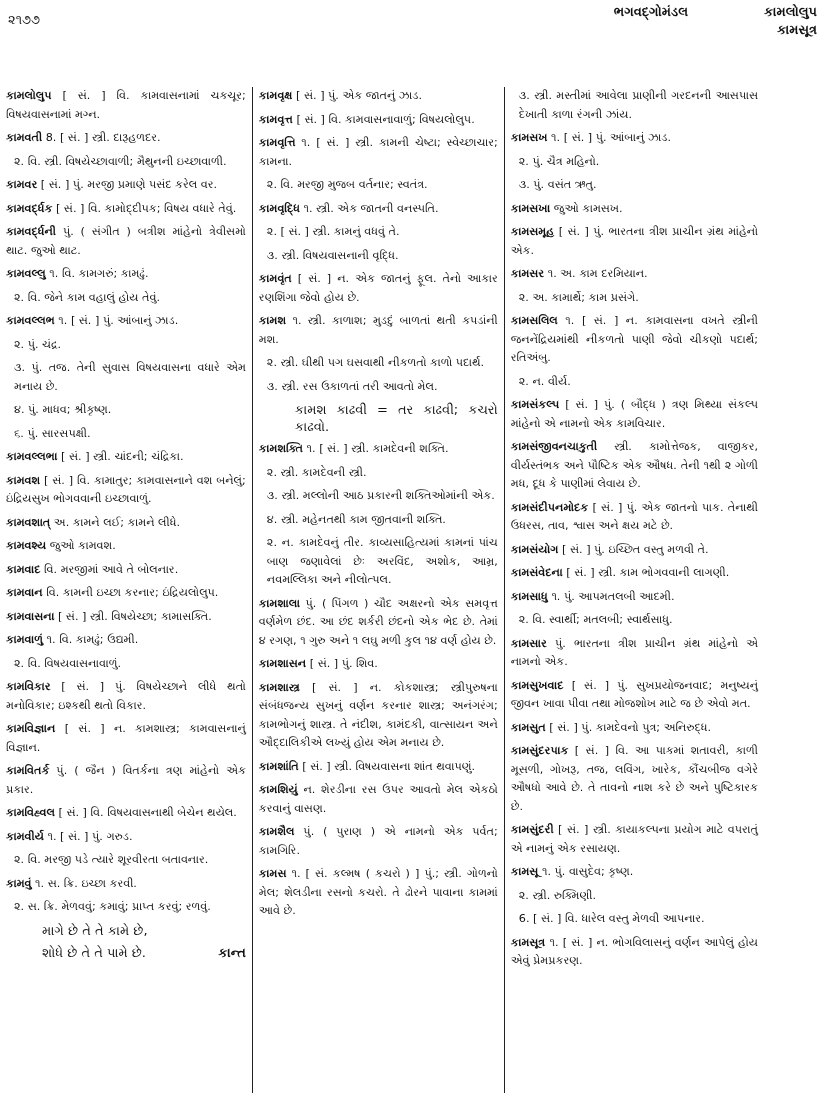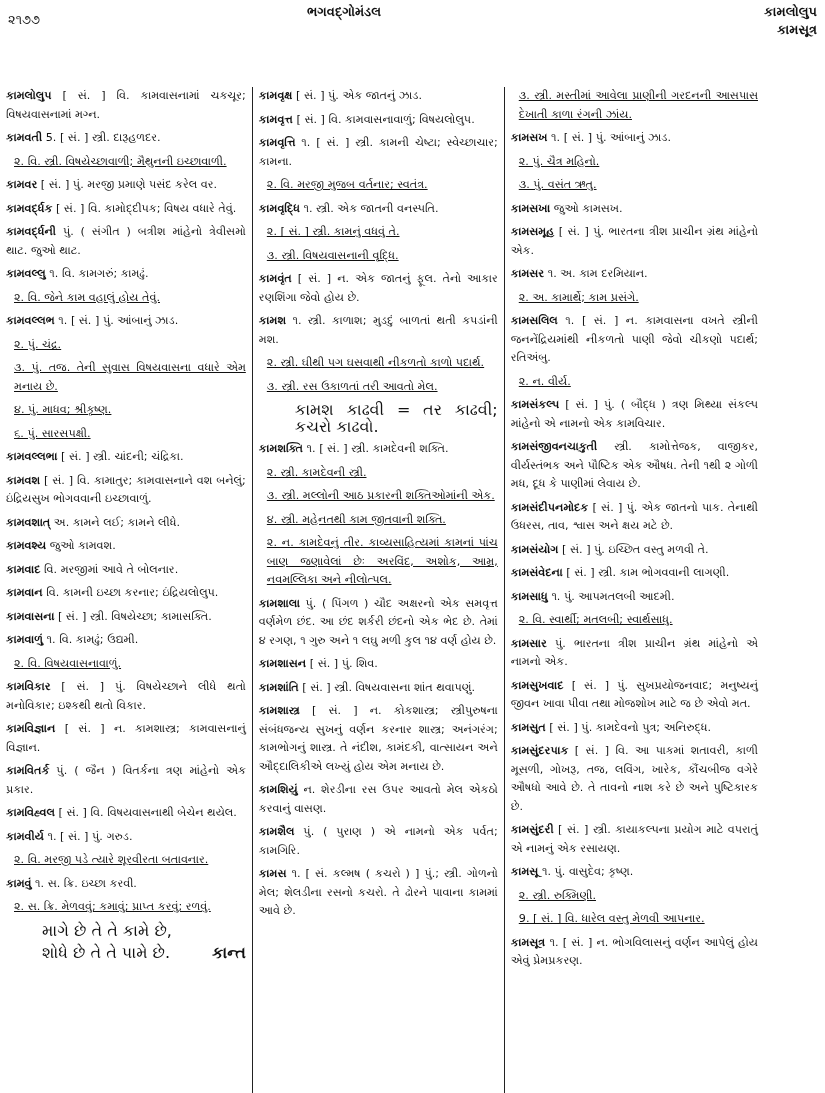--- a/index.html
+++ b/index.html
@@ -1,47 +1,47 @@
 <!DOCTYPE html>
 <html><head>
 <meta charset="utf-8">
 <style>
   html,body{margin:0;padding:0;background:#fff;}
   body{width:825px;height:1093px;overflow:hidden;position:relative;
        font-family:"DejaVu Sans",sans-serif;color:#111;}
   .hdr{position:absolute;top:0;left:0;width:825px;height:44px;}
   .pno{position:absolute;left:8px;top:12px;font-size:13px;font-weight:normal;}
-  .title{position:absolute;left:0;width:688px;top:4px;text-align:center;font-size:13px;font-weight:bold;}
+  .title{position:absolute;left:0;width:688px;top:4px;text-align:right;font-size:13px;font-weight:bold;}
   .gw1{position:absolute;right:8px;top:4px;font-size:13px;font-weight:bold;}
   .gw2{position:absolute;right:8px;top:22px;font-size:13px;font-weight:bold;}
   .cols{position:absolute;top:46px;left:0;width:764px;height:1045px;display:flex;margin-top:41px;}
   .col{box-sizing:border-box;padding:0 6px;height:100%;overflow:hidden;}
   .c1{width:273px;border-right:1.5px solid #222;}
   .c2{width:272px;border-right:1.5px solid #222;}
   .c3{width:280px;}
   .entry{font-size:11.2px;line-height:18.5px;margin-bottom:5px;text-align:justify;}
   .hw{font-weight:bold;}
-  .sub{padding-left:8px;text-decoration:underline;}
-  .quote{padding-left:36px;font-size:16px;line-height:17px;}
+  .sub{padding-left:8px;}
+  .quote{padding-left:36px;font-size:13px;line-height:17px;}
   .attr{float:right;font-weight:bold;}
 </style>
 </head>
 <body>
 
 <div class="hdr">
   <div class="pno">૨૧૭૭</div>
   <div class="title">ભગવદ્ગોમંડલ</div>
   <div class="gw1">કામલોલુપ</div>
   <div class="gw2">કામસૂત્ર</div>
 </div>
 
 <div class="cols">
   <div class="col c1">
       <div class="entry"><span class="hw">કામલોલુપ</span><span> [ સં. ] વિ. કામવાસનામાં ચકચૂર; વિષયવાસનામાં મગ્ન.</span></div>
-      <div class="entry"><span class="hw">કામવતી</span><span> 5. [ સં. ] સ્ત્રી. દારૂહળદર.</span></div>
+      <div class="entry"><span class="hw">કામવતી</span><span> 8. [ સં. ] સ્ત્રી. દારૂહળદર.</span></div>
       <div class="entry sub">૨. વિ. સ્ત્રી. વિષયેચ્છાવાળી; મૈથુનની ઇચ્છાવાળી.</div>
       <div class="entry"><span class="hw">કામવર</span><span> [ સં. ] પું. મરજી પ્રમાણે પસંદ કરેલ વર.</span></div>
       <div class="entry"><span class="hw">કામવર્દ્ધક</span><span> [ સં. ] વિ. કામોદ્દીપક; વિષય વધારે તેવું.</span></div>
       <div class="entry"><span class="hw">કામવર્દ્ધની</span><span> પું. ( સંગીત ) બત્રીશ માંહેનો ત્રેવીસમો થાટ. જુઓ થાટ.</span></div>
       <div class="entry"><span class="hw">કામવલ્લુ</span><span> ૧. વિ. કામગરું; કામઢું.</span></div>
       <div class="entry sub">૨. વિ. જેને કામ વહાલું હોય તેવું.</div>
       <div class="entry"><span class="hw">કામવલ્લભ</span><span> ૧. [ સં. ] પું. આંબાનું ઝાડ.</span></div>
       <div class="entry sub">૨. પું. ચંદ્ર.</div>
       <div class="entry sub">૩. પું. તજ. તેની સુવાસ વિષયવાસના વધારે એમ મનાય છે.</div>
       <div class="entry sub">૪. પું. માધવ; શ્રીકૃષ્ણ.</div>
@@ -79,22 +79,22 @@
       <div class="entry sub">૨. સ્ત્રી. ઘીથી પગ ઘસવાથી નીકળતો કાળો પદાર્થ.</div>
       <div class="entry sub">૩. સ્ત્રી. રસ ઉકાળતાં તરી આવતો મેલ.</div>
       <div class="entry quote"><span>કામશ કાઢવી = તર કાઢવી; કચરો કાઢવો.</span></div>
       <div class="entry"><span class="hw">કામશક્તિ</span><span> ૧. [ સં. ] સ્ત્રી. કામદેવની શક્તિ.</span></div>
       <div class="entry sub">૨. સ્ત્રી. કામદેવની સ્ત્રી.</div>
       <div class="entry sub">૩. સ્ત્રી. મલ્લોની આઠ પ્રકારની શક્તિઓમાંની એક.</div>
       <div class="entry sub">૪. સ્ત્રી. મહેનતથી કામ જીતવાની શક્તિ.</div>
       <div class="entry sub">૨. ન. કામદેવનું તીર. કાવ્યસાહિત્યમાં કામનાં પાંચ બાણ જણાવેલાં છેઃ અરવિંદ, અશોક, આમ્ર, નવમલ્લિકા અને નીલોત્પલ.</div>
       <div class="entry"><span class="hw">કામશાલા</span><span> પું. ( પિંગળ ) ચૌદ અક્ષરનો એક સમવૃત્ત વર્ણમેળ છંદ. આ છંદ શર્કરી છંદનો એક ભેદ છે. તેમાં ૪ રગણ, ૧ ગુરુ અને ૧ લઘુ મળી કુલ ૧૪ વર્ણ હોય છે.</span></div>
       <div class="entry"><span class="hw">કામશાસન</span><span> [ સં. ] પું. શિવ.</span></div>
+      <div class="entry"><span class="hw">કામશાસ્ત્ર</span><span> [ સં. ] ન. કોકશાસ્ત્ર; સ્ત્રીપુરુષના સંબંધજન્ય સુખનું વર્ણન કરનાર શાસ્ત્ર; અનંગરંગ; કામભોગનું શાસ્ત્ર. તે નંદીશ, કામંદકી, વાત્સાયન અને ઔદ્દાલિકીએ લખ્યું હોય એમ મનાય છે.</span></div>
       <div class="entry"><span class="hw">કામશાંતિ</span><span> [ સં. ] સ્ત્રી. વિષયવાસના શાંત થવાપણું.</span></div>
-      <div class="entry"><span class="hw">કામશાસ્ત્ર</span><span> [ સં. ] ન. કોકશાસ્ત્ર; સ્ત્રીપુરુષના સંબંધજન્ય સુખનું વર્ણન કરનાર શાસ્ત્ર; અનંગરંગ; કામભોગનું શાસ્ત્ર. તે નંદીશ, કામંદકી, વાત્સાયન અને ઔદ્દાલિકીએ લખ્યું હોય એમ મનાય છે.</span></div>
       <div class="entry"><span class="hw">કામશિયું</span><span> ન. શેરડીના રસ ઉપર આવતો મેલ એકઠો કરવાનું વાસણ.</span></div>
       <div class="entry"><span class="hw">કામશૈલ</span><span> પું. ( પુરાણ ) એ નામનો એક પર્વત; કામગિરિ.</span></div>
       <div class="entry"><span class="hw">કામસ</span><span> ૧. [ સં. કલ્મષ ( કચરો ) ] પું.; સ્ત્રી. ગોળનો મેલ; શેલડીના રસનો કચરો. તે ઢોરને પાવાના કામમાં આવે છે.</span></div>
     </div>
   <div class="col c3">
       <div class="entry sub">૩. સ્ત્રી. મસ્તીમાં આવેલા પ્રાણીની ગરદનની આસપાસ દેખાતી કાળા રંગની ઝાંય.</div>
       <div class="entry"><span class="hw">કામસખ</span><span> ૧. [ સં. ] પું. આંબાનું ઝાડ.</span></div>
       <div class="entry sub">૨. પું. ચૈત્ર મહિનો.</div>
       <div class="entry sub">૩. પું. વસંત ઋતુ.</div>
       <div class="entry"><span class="hw">કામસખા</span><span> જુઓ કામસખ.</span></div>
@@ -110,16 +110,16 @@
       <div class="entry"><span class="hw">કામસંવેદના</span><span> [ સં. ] સ્ત્રી. કામ ભોગવવાની લાગણી.</span></div>
       <div class="entry"><span class="hw">કામસાધુ</span><span> ૧. પું. આપમતલબી આદમી.</span></div>
       <div class="entry sub">૨. વિ. સ્વાર્થી; મતલબી; સ્વાર્થસાધુ.</div>
       <div class="entry"><span class="hw">કામસાર</span><span> પું. ભારતના ત્રીશ પ્રાચીન ગ્રંથ માંહેનો એ નામનો એક.</span></div>
       <div class="entry"><span class="hw">કામસુખવાદ</span><span> [ સં. ] પું. સુખપ્રયોજનવાદ; મનુષ્યનું જીવન ખાવા પીવા તથા મોજશોખ માટે જ છે એવો મત.</span></div>
       <div class="entry"><span class="hw">કામસુત</span><span> [ સં. ] પું. કામદેવનો પુત્ર; અનિરુદ્ધ.</span></div>
       <div class="entry"><span class="hw">કામસુંદરપાક</span><span> [ સં. ] વિ. આ પાકમાં શતાવરી, કાળી મૂસળી, ગોખરૂ, તજ, લવિંગ, ખારેક, કૌંચબીજ વગેરે ઔષધો આવે છે. તે તાવનો નાશ કરે છે અને પુષ્ટિકારક છે.</span></div>
       <div class="entry"><span class="hw">કામસુંદરી</span><span> [ સં. ] સ્ત્રી. કાયાકલ્પના પ્રયોગ માટે વપરાતું એ નામનું એક રસાયણ.</span></div>
       <div class="entry"><span class="hw">કામસૂ</span><span> ૧. પું. વાસુદેવ; કૃષ્ણ.</span></div>
       <div class="entry sub">૨. સ્ત્રી. રુક્મિણી.</div>
-      <div class="entry sub">9. [ સં. ] વિ. ધારેલ વસ્તુ મેળવી આપનાર.</div>
+      <div class="entry sub">6. [ સં. ] વિ. ધારેલ વસ્તુ મેળવી આપનાર.</div>
       <div class="entry"><span class="hw">કામસૂત્ર</span><span> ૧. [ સં. ] ન. ભોગવિલાસનું વર્ણન આપેલું હોય એવું પ્રેમપ્રકરણ.</span></div>
     </div>
 </div>
 
 </body></html>

